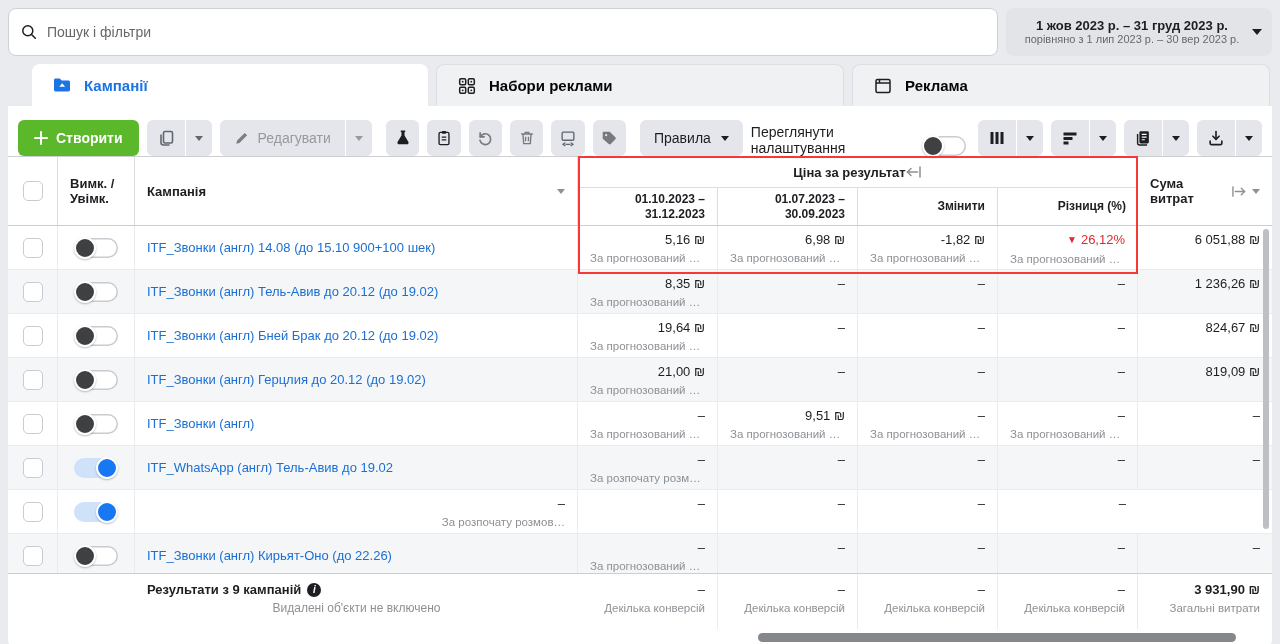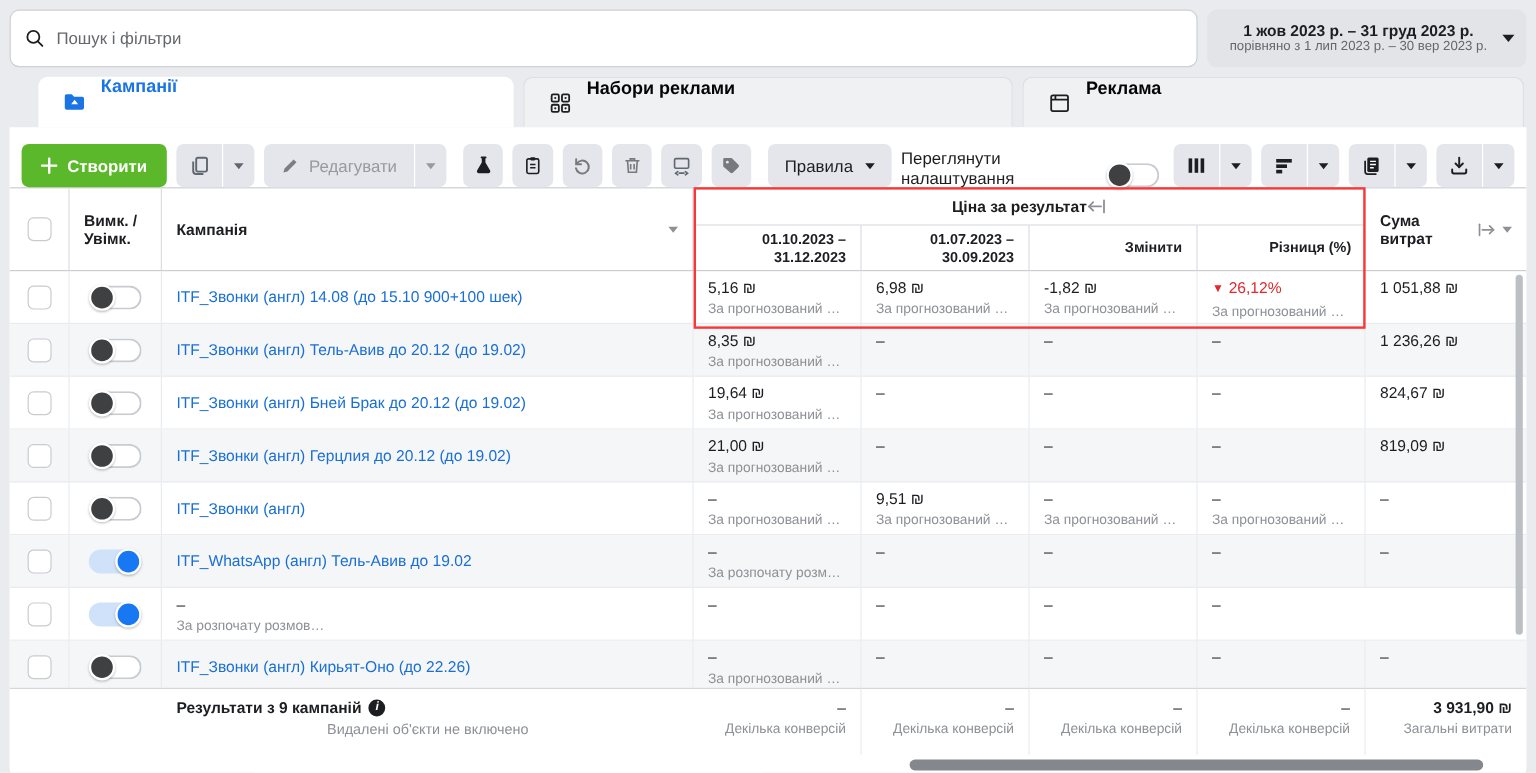--- a/index.html
+++ b/index.html
@@ -24,21 +24,21 @@
   .datepicker .dates{flex:1;text-align:center}
   .date-main{font-size:13px;font-weight:bold;line-height:15px}
   .date-cmp{font-size:11px;color:#65676b;line-height:13px}
   .caret{width:0;height:0;border-left:5px solid transparent;border-right:5px solid transparent;
     border-top:6px solid #1c1e21;display:inline-block}
   .caret.sm{border-left-width:4px;border-right-width:4px;border-top-width:5px}
   .caret.gray{border-top-color:#8d9095}
 
   
   .tabsrow{display:flex;gap:8px;margin:8px 10px 0 32px;height:42px}
-  .tab{display:flex;gap:12px;padding:0 20px;border-radius:8px 8px 0 0;
+  .tab{display:flex;align-items:center;gap:12px;padding:0 20px;border-radius:8px 8px 0 0;
     font-size:15px;font-weight:bold;cursor:pointer}
   .tab .ticon{display:flex;align-items:center}
   .tab-sel{background:#fff;color:var(--brand_blue)}
   .tab-un{background:#f0f1f3;border:1px solid #dcdfe3;border-bottom:none;color:#050505}
   .tab1{width:396px}.tab2{width:408px}.tab3{flex:1}
 
   
   .card{position:relative;margin:0 8px;height:542px;background:var(--card_bg);
     border-radius:0 0 8px 8px;overflow:hidden}
 
@@ -88,21 +88,21 @@
   .tbody{height:347px;overflow:hidden;position:relative}
   .tr{display:grid;grid-template-columns:50px 77px 443px 140px 140px 140px 140px 1fr;height:44px;
     border-bottom:1px solid var(--row_border)}
   .tr:nth-child(even){background:#f5f6f7}
   .td{border-right:1px solid var(--row_border);padding:0 12px;overflow:hidden}
   .td:last-child{border-right:none}
   .td-check{display:flex;align-items:center;justify-content:center;padding:0}
   .td-toggle{display:flex;align-items:center;justify-content:center;padding:0}
   .td-name{display:flex;align-items:center}
   .camp-link{color:var(--link_blue);font-size:13px;text-decoration:none;white-space:nowrap;cursor:pointer}
-  .td-num{padding-top:6px}
+  .td-num{text-align:right;padding-top:6px}
   .val{font-size:13px;color:var(--text);line-height:16px;white-space:nowrap}
   .val.neg{color:var(--negative_red)}
   .neg-caret{display:inline-block;margin-right:4px;font-size:10px;transform:translateY(-1px)}
   .sub{font-size:11.5px;color:var(--muted);line-height:15px;margin-top:3px;white-space:nowrap;
     overflow:hidden;text-overflow:ellipsis}
 
   .tfoot{display:grid;grid-template-columns:127px 443px 140px 140px 140px 140px 1fr;height:56px;
     border-top:1px solid #ccced2;background:#fff}
   .tf{border-right:1px solid var(--row_border);padding:8px 12px 0;text-align:right;overflow:hidden}
   .tf:last-child{border-right:none}
@@ -434,21 +434,21 @@
         </div>
       <div class="td td-num">
           <div class="val">-1,82 ₪</div>
           <div class="sub">За прогнозований клі…</div>
         </div>
       <div class="td td-num">
           <div class="val neg"><span class="neg-caret">▼</span><span>26,12%</span></div>
           <div class="sub">За прогнозований клі…</div>
         </div>
       <div class="td td-num">
-          <div class="val">1 051,88 ₪</div>
+          <div class="val">6 051,88 ₪</div>
         </div>
     </div>
 
     <div class="tr">
       <div class="td td-check">
           <div class="checkbox"></div>
         </div>
       <div class="td td-toggle">
           <div class="switch off">
             <div class="knob"></div>

